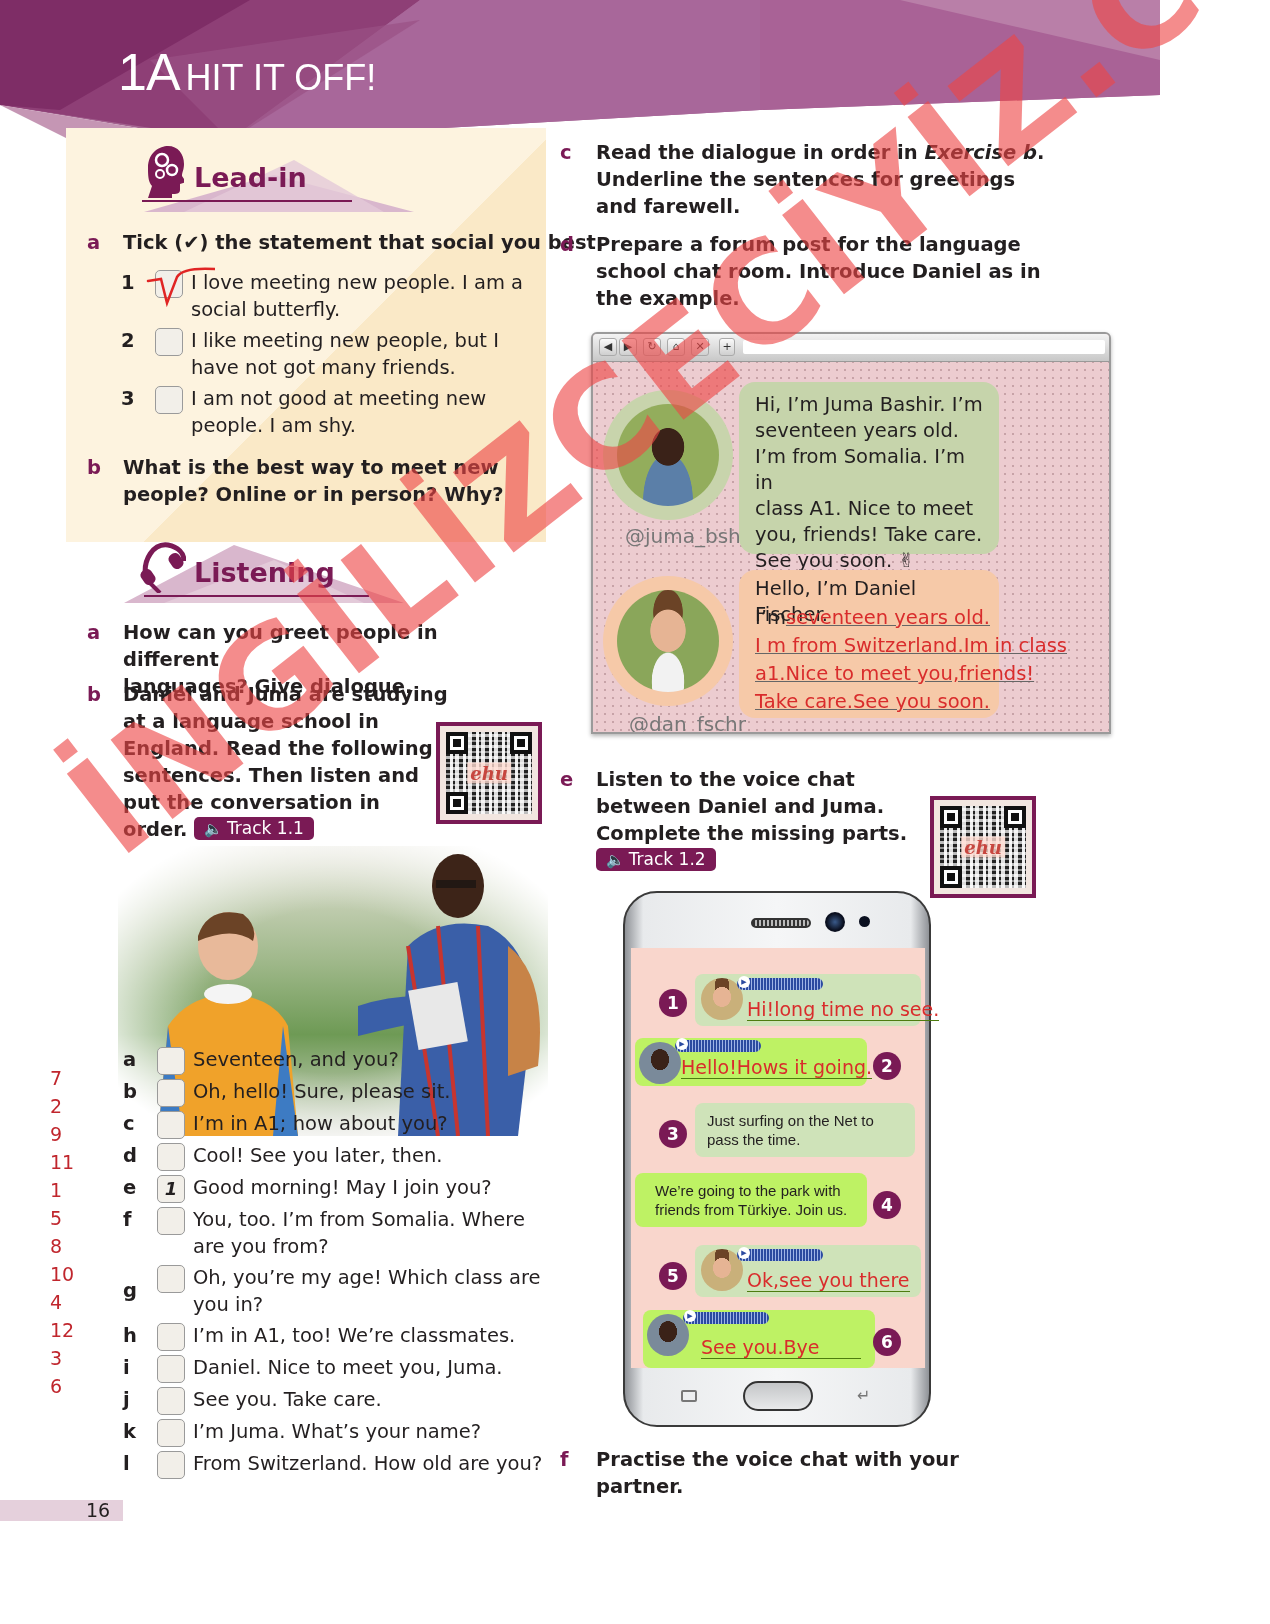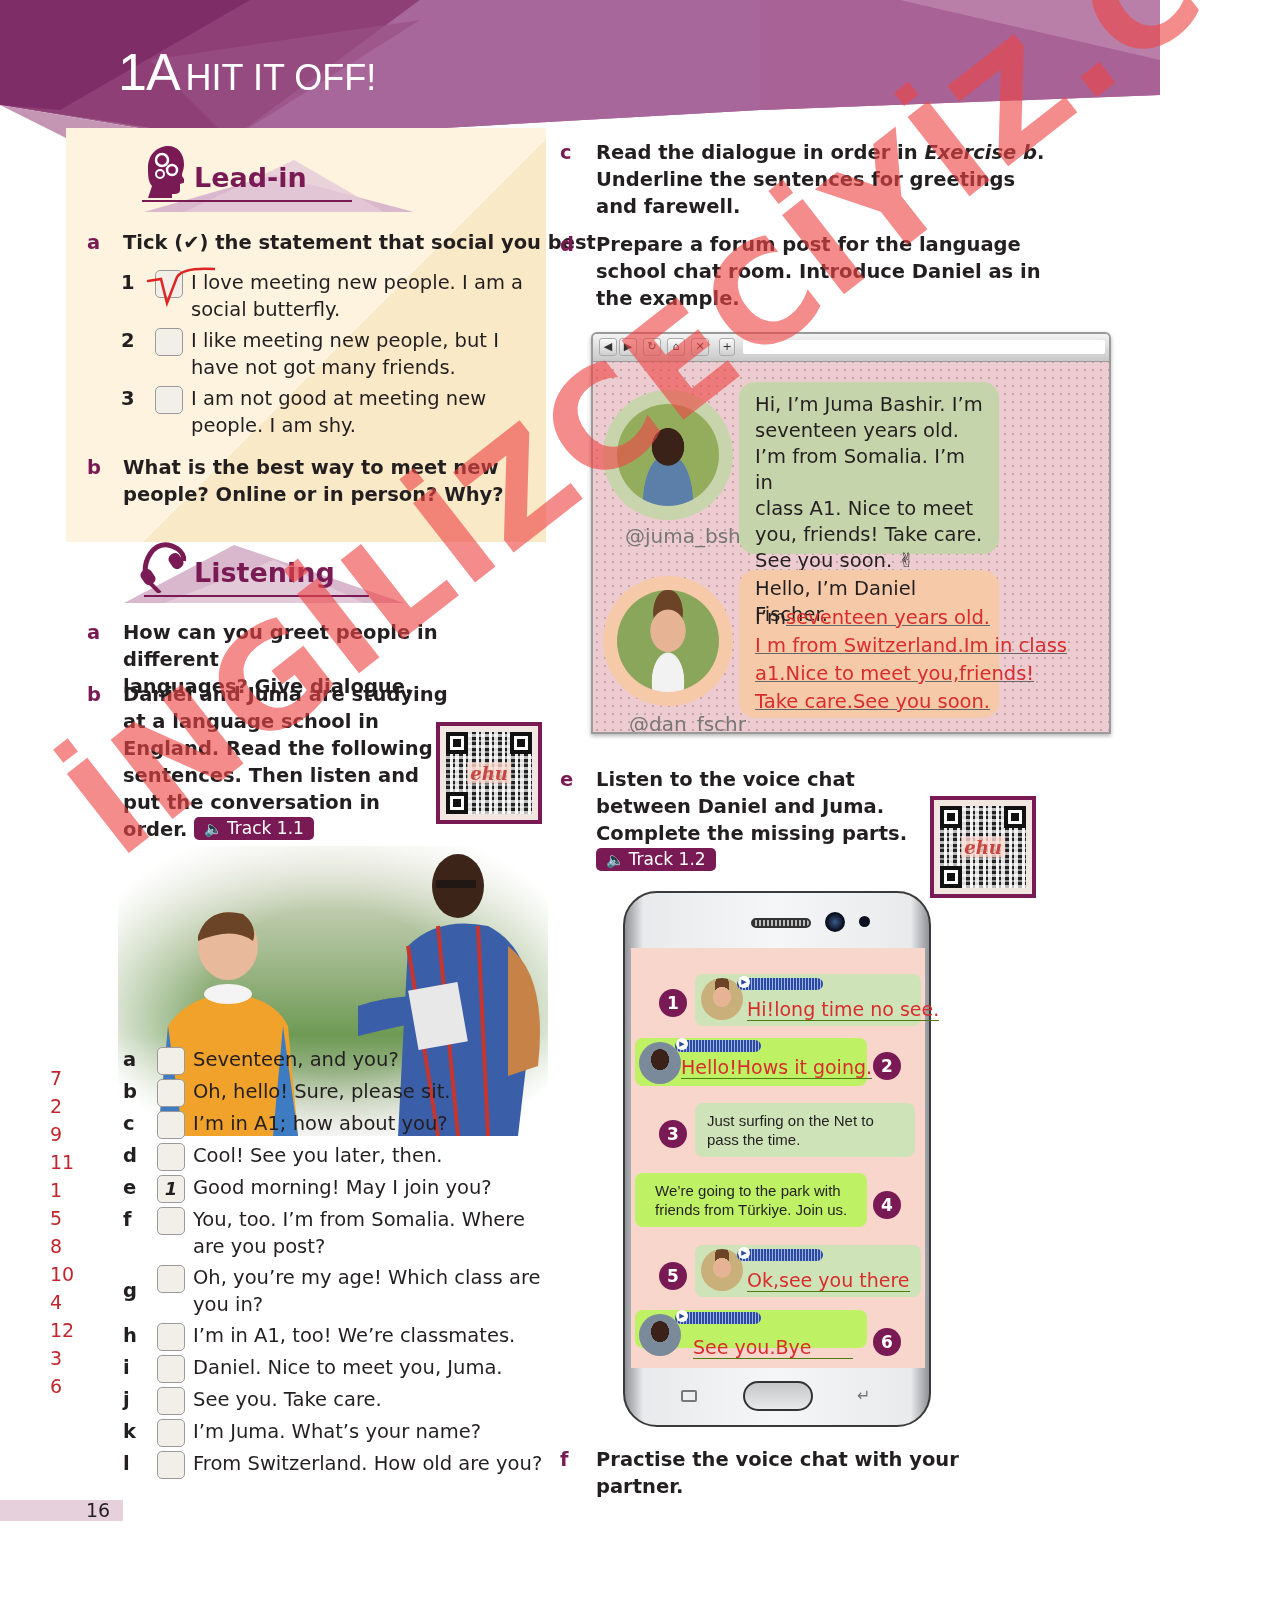--- a/index.html
+++ b/index.html
@@ -271,21 +271,21 @@
     <span class="box">
       <span class="filled">1</span>
     </span>
     <span class="otxt">Good morning! May I join you?</span>
 </div>
 <div class="opt" style="left:123px; top:1206px; width:430px; height:58px;">
   <span class="num">f</span>
     <span class="box">
       <span class="filled"></span>
     </span>
-    <span class="otxt"><span>You, too. I’m from Somalia. Where</span><br><span>are you post?</span></span>
+    <span class="otxt"><span>You, too. I’m from Somalia. Where</span><br><span>are you from?</span></span>
 </div>
 <div class="opt" style="left:123px; top:1264px; width:430px; height:58px;">
   <span class="num" style="top:13px;">g</span>
     <span class="box">
       <span class="filled"></span>
     </span>
     <span class="otxt"><span>Oh, you’re my age! Which class are</span><br><span>you in?</span></span>
 </div>
 <div class="opt" style="left:123px; top:1322px; width:430px; height:32px;">
   <span class="num">h</span>
@@ -418,21 +418,21 @@
     </div>
     <span class="num-badge" style="left:242px; top:243px;">4</span>
 
     <span class="num-badge" style="left:28px; top:314px;">5</span>
     <div class="vmsg green" style="left:64px; top:297px; width:226px; height:52px;text-align:right;">
       <span class="mini-av" style="left:6px; top:4px; background: radial-gradient(ellipse at 50% 45%, #e6b494 0 30%, transparent 31%), radial-gradient(ellipse at 50% 20%, #6b4326 0 24%, transparent 25%), #c9b07a;"></span>
       <span class="wave" style="left:42px; top:4px;"></span>
       <span class="ans" style="left:52px; top:24px;">Ok,see you there</span>
     </div>
 
-    <div class="vmsg white" style="left:4px; top:362px; width:232px; height:38px;">
+    <div class="vmsg white" style="left:12px; top:362px; width:232px; height:58px;">
       <span class="mini-av" style="left:4px; top:4px; background: radial-gradient(ellipse at 50% 42%, #3a2218 0 30%, transparent 31%), #7a8a9a;"></span>
       <span class="wave" style="left:40px; top:2px;"></span>
       <span class="ans" style="left:58px; top:26px; min-width:160px;">See you.Bye</span>
     </div>
     <span class="num-badge" style="left:242px; top:380px;">6</span>
   </div>
   <span class="recent"></span>
   <span class="home"></span>
   <span class="back">↵</span>
 </div>

